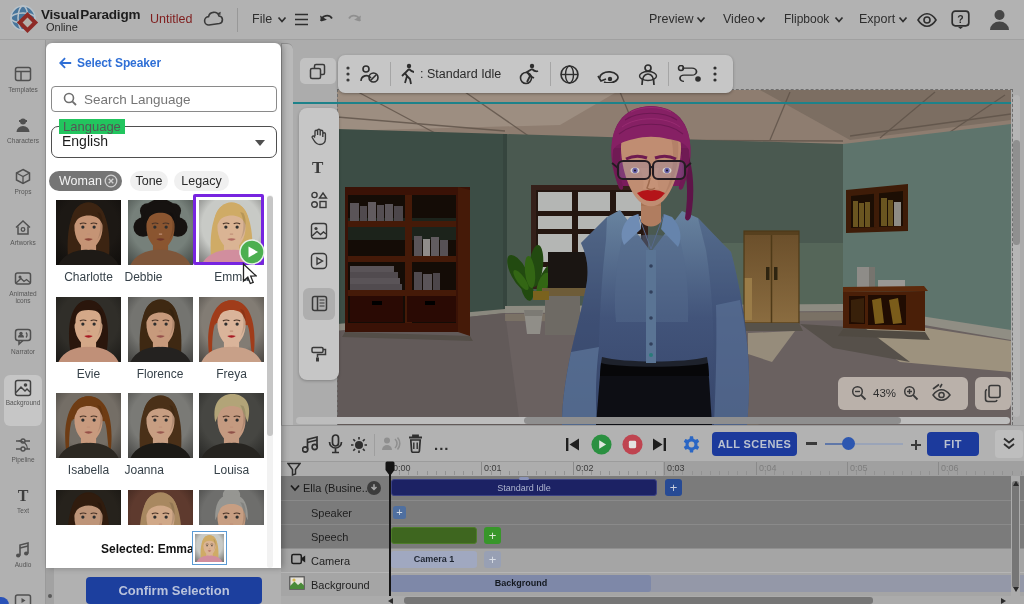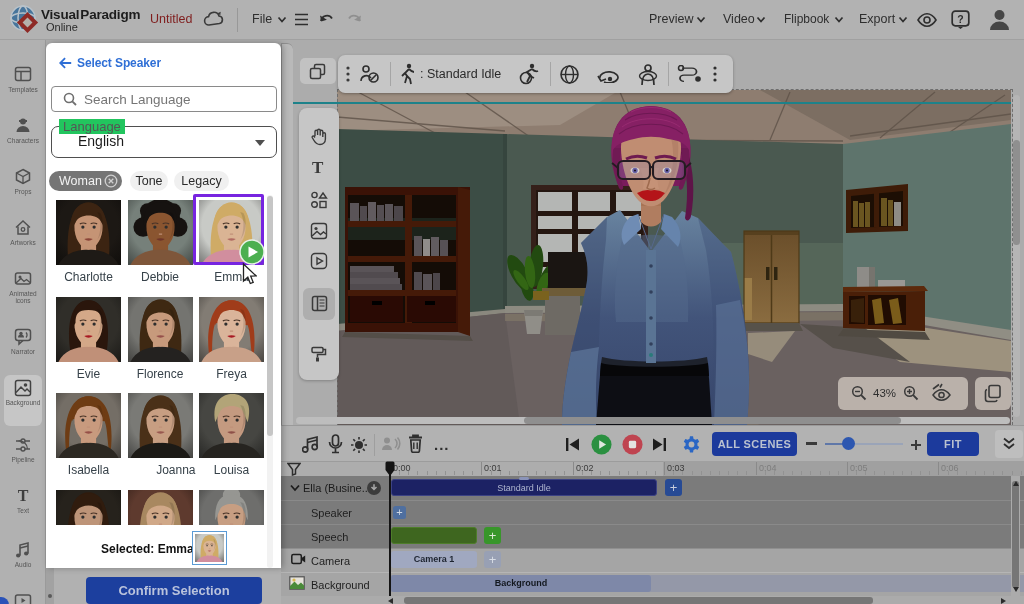--- a/index.html
+++ b/index.html
@@ -555,21 +555,21 @@
     </svg>
     <div class="abs" style="left:31px;top:13px;font-size:12px;font-weight:bold;color:#2f6fd6;letter-spacing:-0.1px">Select Speaker</div>
     <div class="abs" style="left:5px;top:43px;width:226px;height:26px;border:1.4px solid #8a8a8a;border-radius:4px;background:#fff"></div>
     <svg class="abs" style="left:17px;top:49px" width="14" height="14" viewBox="0 0 14 14">
       <circle cx="6" cy="6" r="4.5" fill="none" stroke="#6f6f6f" stroke-width="1.6"></circle>
       <path d="M9.3 9.3 L13 13" stroke="#6f6f6f" stroke-width="1.8"></path>
     </svg>
     <div class="abs" style="left:38px;top:49px;font-size:13.5px;color:#757575">Search Language</div>
     <div class="abs" style="left:5px;top:83px;width:226px;height:32px;border:1.4px solid #4f4f4f;border-radius:7px;background:#fff"></div>
     <div class="abs" style="left:13px;top:76px;padding:0 4px;background:#22c55e;font-size:13px;color:#555">Language</div>
-    <div class="abs" style="left:32px;top:90px;font-size:14px;color:#1c1c1c">English</div>
+    <div class="abs" style="left:16px;top:90px;font-size:14px;color:#1c1c1c">English</div>
     <svg class="abs" style="left:208px;top:96px" width="12" height="8" viewBox="0 0 12 8">
       <path d="M1 1 L6 7 L11 1 Z" fill="#4f4f4f"></path>
     </svg>
     <div class="abs" style="left:3px;top:128px;width:73px;height:20px;background:#757575;border-radius:10px"></div>
     <div class="abs" style="left:13px;top:131px;font-size:12.5px;color:#f2f2f2">Woman</div>
     <svg class="abs" style="left:58px;top:131px" width="14" height="14" viewBox="0 0 14 14">
       <circle cx="7" cy="7" r="5.8" fill="none" stroke="#cfcfcf" stroke-width="1.3"></circle>
       <path d="M4.7 4.7 L9.3 9.3 M9.3 4.7 L4.7 9.3" stroke="#cfcfcf" stroke-width="1.3"></path>
     </svg>
     <div class="abs" style="left:84px;top:128px;width:38px;height:20px;background:#f0f0f0;border-radius:10px;text-align:center;line-height:20px;font-size:12.5px;color:#2a2a2a">Tone</div>
@@ -614,21 +614,21 @@
       <path d="M4 66 C8 54 19 49 33 49 C47 49 58 54 62 66 Z" fill="#7e563a"></path>
       <path d="M20 28 C20 14 26 9 33 9 C40 9 46 14 46 28 C46 38 41 47 33 49 C25 47 20 38 20 28 Z" fill="#8a5530"></path>
       <path d="M18 28 C16 11 24 5 33 5 C42 5 50 11 48 28 L44 20 C41 13 25 13 22 20 Z" fill="#161210"></path>
       <path d="M25 25 Q28.5 23.5 31 25 M35 25 Q37.5 23.5 41 25" fill="none" stroke="#4a3428" stroke-width="1.1"></path>
       <circle cx="27.8" cy="28" r="1.5" fill="#2e2e2e"></circle>
       <circle cx="38.2" cy="28" r="1.5" fill="#2e2e2e"></circle>
       <path d="M31.5 34.5 L34.5 34.5" stroke="#c09078" stroke-width="1.1"></path>
       <path d="M29 39 Q33 37.5 37 39 Q33 42 29 39 Z" fill="#6e352a"></path>
       <path d="M41 14 C45 20 45 32 41 40 C46 34 48 22 44 15 Z" fill="#000" opacity="0.12"></path>
     </svg>
-    <div class="abs" style="left:78.5px;top:227px;width:71px;text-align:center;font-size:12px;color:#37424a">Debbie</div>
+    <div class="abs" style="left:78.5px;top:227px;width:71px;font-size:12px;color:#37424a">Debbie</div>
     <svg class="abs" style="left:153px;top:157px" width="65" height="65" viewBox="3 3 60 60">
       <defs>
         <radialGradient id="pg3" cx="50%" cy="40%" r="75%">
           <stop offset="55%" stop-color="#c8cac6"></stop>
           <stop offset="100%" stop-color="#000" stop-opacity="0.85"></stop>
         </radialGradient>
       </defs>
       <rect width="66" height="66" fill="#c8cac6"></rect>
       <rect width="66" height="66" fill="url(#pg3)" opacity="0.55"></rect>
       <path d="M15 66 C11 34 16 5 33 5 C50 5 55 34 51 66 Z" fill="#cfab66"></path>
@@ -746,21 +746,21 @@
       <path d="M4 66 C8 54 19 49 33 49 C47 49 58 54 62 66 Z" fill="#1c1a16"></path>
       <path d="M20 28 C20 14 26 9 33 9 C40 9 46 14 46 28 C46 38 41 47 33 49 C25 47 20 38 20 28 Z" fill="#c79e82"></path>
       <path d="M17 30 C16 12 24 6 33 6 C42 6 50 12 49 30 L45 24 C42 15 24 15 21 24 Z" fill="#4a3018"></path>
       <path d="M25 25 Q28.5 23.5 31 25 M35 25 Q37.5 23.5 41 25" fill="none" stroke="#4a3428" stroke-width="1.1"></path>
       <circle cx="27.8" cy="28" r="1.5" fill="#2e2e2e"></circle>
       <circle cx="38.2" cy="28" r="1.5" fill="#2e2e2e"></circle>
       <path d="M31.5 34.5 L34.5 34.5" stroke="#c09078" stroke-width="1.1"></path>
       <path d="M29 39 Q33 37.5 37 39 Q33 42 29 39 Z" fill="#985850"></path>
       <path d="M41 14 C45 20 45 32 41 40 C46 34 48 22 44 15 Z" fill="#000" opacity="0.12"></path>
     </svg>
-    <div class="abs" style="left:78.5px;top:420px;width:71px;text-align:right;font-size:12px;color:#37424a">Joanna</div>
+    <div class="abs" style="left:78.5px;top:420px;width:71px;text-align:left;font-size:12px;color:#37424a">Joanna</div>
     <svg class="abs" style="left:153px;top:350px" width="65" height="65" viewBox="3 3 60 60">
       <defs>
         <radialGradient id="pg9" cx="50%" cy="40%" r="75%">
           <stop offset="55%" stop-color="#464642"></stop>
           <stop offset="100%" stop-color="#000" stop-opacity="0.85"></stop>
         </radialGradient>
       </defs>
       <rect width="66" height="66" fill="#464642"></rect>
       <rect width="66" height="66" fill="url(#pg9)" opacity="0.55"></rect>
       <rect x="26" y="40" width="14" height="14" fill="#c49a80"></rect>

